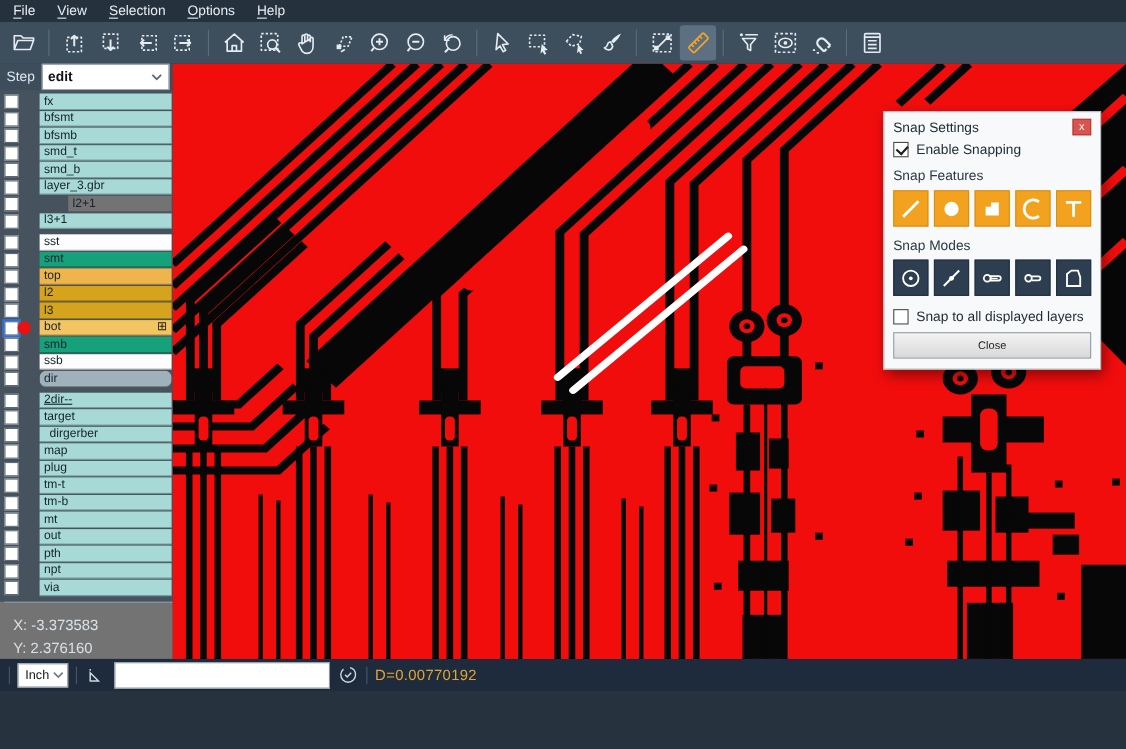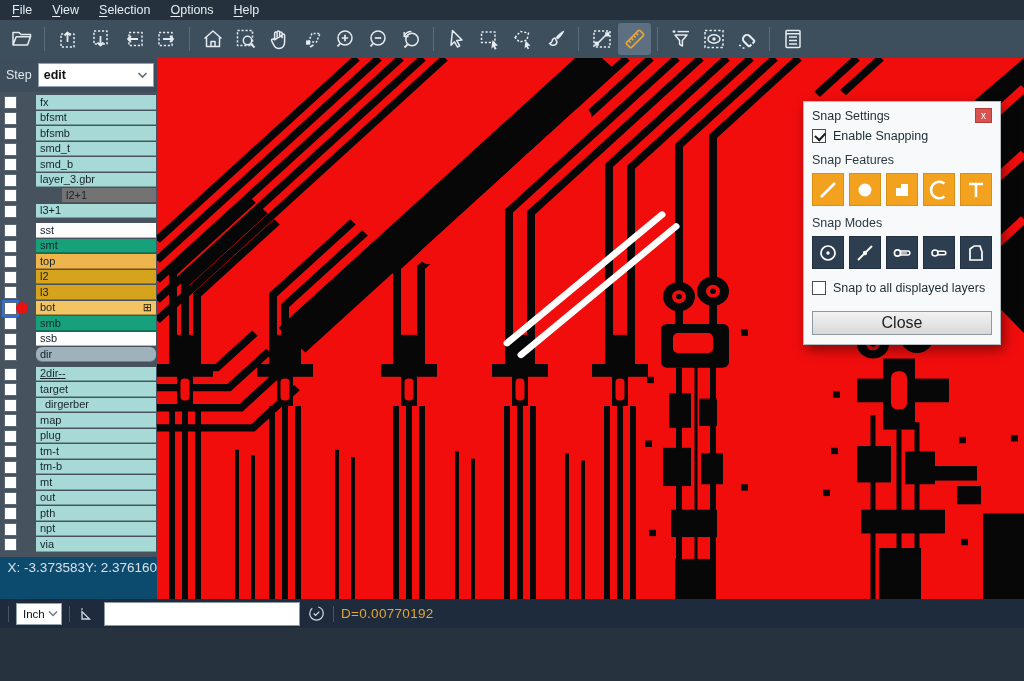--- a/index.html
+++ b/index.html
@@ -27,41 +27,41 @@
 .step-select{flex:1;height:24px;background:#fff;border:1px solid #8fa0ab;display:flex;align-items:center;justify-content:space-between;padding:0 5px;font-size:12.5px;color:#111;font-weight:bold}
 .layers{padding-top:3px;background:#46535e}
 .lgroup{margin-bottom:4px}
 .lrow{height:15.5px;position:relative}
 .lcb{position:absolute;left:4px;top:1px;width:13px;height:13px;background:#fff;border:1px solid #5a6a74}
 .lrow.selected .lcb{outline:2px solid #2f6fd6}
 .ldot{position:absolute;left:16px;top:1.5px;width:12px;height:12px;border-radius:50%;background:#ea1111;z-index:2}
 .llabel{position:absolute;left:36px;right:1px;top:0;height:14.5px;display:flex;align-items:center;padding:0 4px;font-size:11px;color:#16232b;border-bottom:1px solid rgba(0,0,0,.28)}
 .lgrid{margin-left:auto;font-size:11px;line-height:1;color:#221}
 
-.sidebar-bottom{flex:1;background:#0c4a6e;display:flex;flex-direction:row;justify-content:flex-end;padding:0 0 8px 12px}
+.sidebar-bottom{flex:1;background:#737373;display:flex;flex-direction:column;justify-content:flex-end;padding:0 0 8px 12px}
 .xy-divider{height:1px;background:#8b99a3;margin:0 0 10px -8px}
 .xy{color:#d9e1e7;font-size:13.5px;line-height:21px}
 
 
 .canvas{flex:1;position:relative;background:#f20d0d;overflow:hidden}
 .canvas svg.art{position:absolute;inset:0;width:100%;height:100%}
 
 
 .dialog{position:absolute;left:646px;top:43px;width:198px;background:#f7f9fa;border:1px solid #b6bcc0;box-shadow:3px 5px 12px rgba(0,0,0,.45);padding:6px 8px 9px;color:#1d2b33}
 .dlg-title{display:flex;justify-content:space-between;align-items:center;margin-bottom:1px}
 .dlg-title span{font-size:12.5px}
 .dlg-close{width:17px;height:15px;background:#d9534f;border:1px solid #b33c38;color:#fff;font-size:10px;line-height:1;display:flex;align-items:center;justify-content:center;cursor:default}
 .dlg-check{display:flex;align-items:center;gap:7px;margin:6px 0;font-size:12.5px}
 .cbx{width:14px;height:14px;background:#fff;border:1px solid #4a4a4a;position:relative;flex:none}
 .cbx.checked::after{content:"";position:absolute;left:2px;top:2px;width:8px;height:4.5px;border-left:2px solid #1e1e1e;border-bottom:2px solid #1e1e1e;transform:rotate(-47deg)}
 .section-label{margin:10px 0 6px;font-size:12.5px;color:#2a3942}
 .icon-row{display:flex;gap:5px}
 .fbtn{width:33px;height:33px;background:#f2a21e;border:1px solid #d98f10;display:flex;align-items:center;justify-content:center}
 .mbtn{width:33px;height:33px;background:#2d3e50;border:1px solid #22303f;display:flex;align-items:center;justify-content:center}
-.dlg-close-btn{margin-top:10px;width:100%;height:24px;background:linear-gradient(#f3f3f3,#d8d8d8);border:1px solid #8f9a9f;font-size:16px;color:#1d1d1d;font-family:"Liberation Sans",sans-serif}
+.dlg-close-btn{margin-top:1px;width:100%;height:24px;background:linear-gradient(#f3f3f3,#d8d8d8);border:1px solid #8f9a9f;font-size:10px;color:#1d1d1d;font-family:"Liberation Sans",sans-serif}
 
 
 .bottombar{height:29px;background:#1d2b3c;display:flex;align-items:center;padding:0 8px;gap:7px;flex:none}
 .bsep{width:1px;height:16px;background:#46576b;flex:none}
 .unit-select{width:46px;height:22px;background:#fff;border:1px solid #93a3ad;display:flex;align-items:center;justify-content:space-between;padding:0 3px 0 6px;font-size:11.5px;color:#111}
 .cmd-input{width:196px;height:24px;background:#fff;border:1px solid #8a99a5;font-size:12px;padding:0 5px;font-family:"Liberation Sans",sans-serif}
 .dist{color:#e2a636;font-size:13.5px;letter-spacing:.3px}
 </style>
 </head>
 <body>

